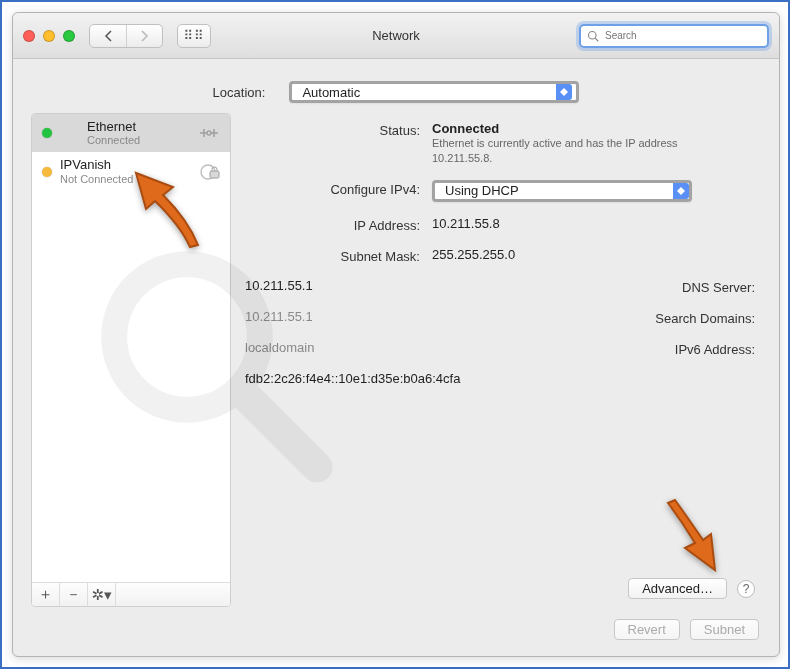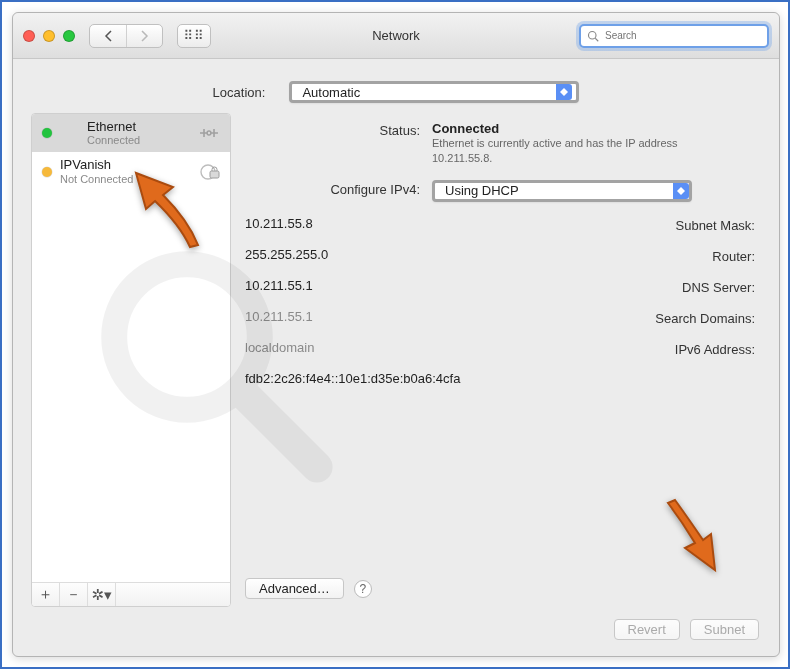--- a/index.html
+++ b/index.html
@@ -90,21 +90,21 @@
   
   .details { flex:1; display:flex; flex-direction:column; padding-top: 8px; padding-bottom: 8px; padding-right: 6px;}
   .kv-grid { display:grid; grid-template-columns: 175px 1fr; row-gap: 14px; column-gap: 12px; align-items:start;}
   .kv-label { text-align: right; font-size: 13px; color: #333; padding-top: 2px;}
   .kv-value { font-size: 13px; color: #222; }
   .kv-value.bold { font-weight: 600; }
   .kv-value.muted { color: var(--muted); }
   .status-desc { font-size: 11px; color: #666; line-height:1.35; max-width: 280px;}
   .sel-inline { min-width: 260px; padding-right:0;}
 
-  .adv-row { margin-top: auto; display:flex; align-items:center; gap: 10px; padding: 10px 0 0;}
+  .adv-row { margin-top: auto; display:flex; justify-content:flex-end; align-items:center; gap: 10px; padding: 10px 0 0;}
   .mac-btn {
     padding: 2px 13px; font-size: 13px; border-radius: 4px;
     background: linear-gradient(#ffffff,#f2f2f2); border: 1px solid #c7c7c7; color: #222;
   }
   .help-circle { width:18px; height:18px; border-radius:50%; border:1px solid #bbb; background:#fff; font-size:12px; color:#666; display:flex; align-items:center; justify-content:center;}
 
   .window-footer { display:flex; justify-content:flex-end; gap:10px; padding: 12px 20px 16px;}
   .mac-btn.disabled { color: #aaa; background: linear-gradient(#fcfcfc,#f5f5f5);}
 
   
@@ -241,26 +241,26 @@
               <svg width="8" height="4">
                     <path d="M0 4 L4 0 L8 4 Z" fill="#fff"></path>
                   </svg>
               <svg width="8" height="4">
                     <path d="M0 0 L4 4 L8 0 Z" fill="#fff"></path>
                   </svg>
             </span>
           </div>
         </div>
 
+        <div class="kv-label">IP Address:</div>
         <div class="kv-value">10.211.55.8</div>
 
         <div class="kv-label">Subnet Mask:</div>
         <div class="kv-value">255.255.255.0</div>
 
-        <div class="kv-label">Router:</div>
         <div class="kv-value">10.211.55.1</div>
 
         <div class="kv-label">DNS Server:</div>
         <div class="kv-value muted">10.211.55.1</div>
 
         <div class="kv-label">Search Domains:</div>
         <div class="kv-value muted">localdomain</div>
 
         <div class="kv-label">IPv6 Address:</div>
         <div class="kv-value">fdb2:2c26:f4e4::10e1:d35e:b0a6:4cfa</div>

